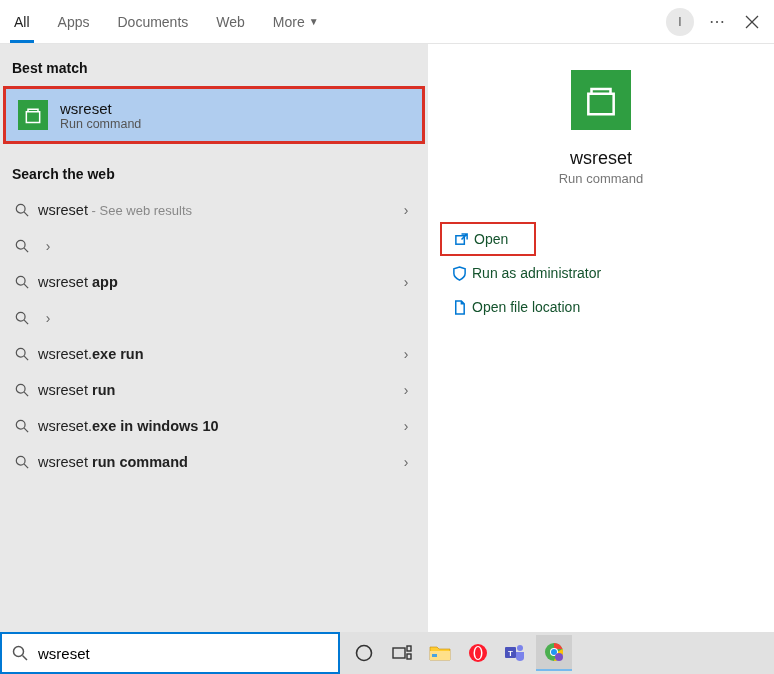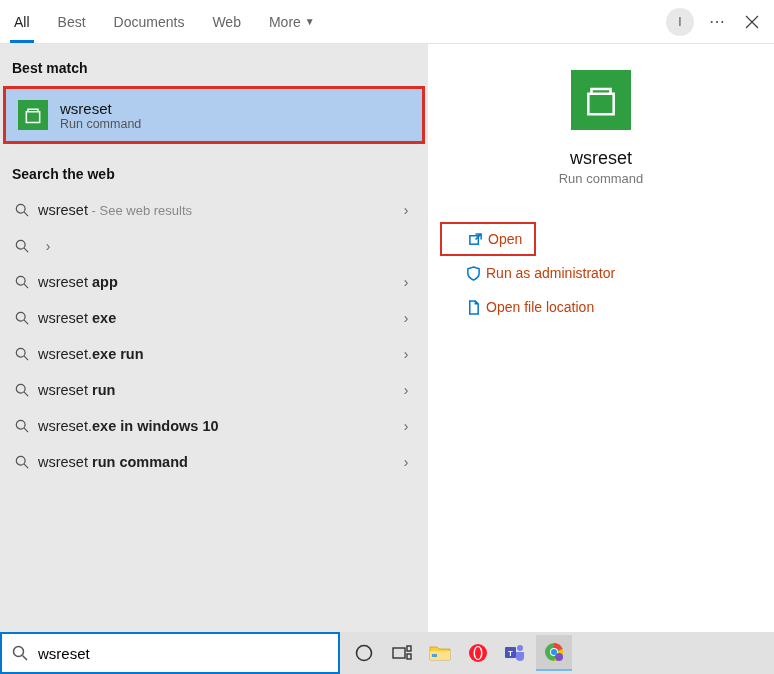--- a/index.html
+++ b/index.html
@@ -35,21 +35,21 @@
   .web-item .txt b { font-weight:600; }
   .web-item .hint { font-size:13px; color:#888; }
   .web-item .chevr { color:#666; font-size:14px; width:20px; text-align:center; }
 
   
   .store-icon-lg { width:60px; height:60px; background:#2f9e41; display:flex; align-items:center; justify-content:center; }
   .store-icon-lg svg { width:38px; height:38px; }
   .preview-title { margin-top:18px; font-size:18px; color:#111; }
   .preview-sub { font-size:13px; color:#777; margin-top:2px; }
   .actions { margin-top:36px; width:100%; padding:0 16px 0 12px; }
-  .action { display:flex; align-items:center; height:34px; font-size:14px; color:#c2410c; cursor:pointer; padding-left:20px; }
+  .action { display:flex; align-items:center; height:34px; font-size:14px; color:#14532d; cursor:pointer; padding-left:6px; }
   .action.highlight { border:2px solid #d93025; width:96px; }
   .action .aico { width:26px; display:flex; justify-content:center; color:#0078d4; }
   .action .aico svg { width:15px; height:15px; stroke:#0078d4; fill:none; stroke-width:1.6; }
 
   
   .searchbar { position:absolute; left:0; bottom:0; width:340px; height:42px; border:2px solid #0078d4; background:#fff; display:flex; align-items:center; padding:0 10px; }
   .searchbar .sico { color:#555; margin-right:10px; }
   .searchbar input { border:none; outline:none; font-size:15px; flex:1; }
 
   
@@ -61,21 +61,21 @@
 </style>
 </head>
 <body>
 
 <div class="topbar">
   <div class="tabs">
     <div class="tab active">
         <span>All</span>
       </div>
     <div class="tab">
-        <span>Best</span>
+        <span>Apps</span>
       </div>
     <div class="tab">
         <span>Documents</span>
       </div>
     <div class="tab">
         <span>Web</span>
       </div>
     <div class="tab">
         <span>More</span>
         <span class="chev">▼</span>
@@ -142,21 +142,20 @@
       <span class="txt"><span>wsreset </span><b>app</b></span>
       <span class="chevr">›</span>
     </div>
     <div class="web-item">
       <span class="search-ico">
           <svg width="14" height="14" viewBox="0 0 16 16">
             <circle cx="6.5" cy="6.5" r="5" fill="none" stroke="#555" stroke-width="1.4"></circle>
             <line x1="10.5" y1="10.5" x2="15" y2="15" stroke="#555" stroke-width="1.4"></line>
           </svg>
         </span>
-      <span class="txt"><span>wsreset </span><b>exe</b></span>
       <span class="chevr">›</span>
     </div>
     <div class="web-item">
       <span class="search-ico">
           <svg width="14" height="14" viewBox="0 0 16 16">
             <circle cx="6.5" cy="6.5" r="5" fill="none" stroke="#555" stroke-width="1.4"></circle>
             <line x1="10.5" y1="10.5" x2="15" y2="15" stroke="#555" stroke-width="1.4"></line>
           </svg>
         </span>
       <span class="txt"><span>wsreset.</span><b>exe run</b></span>

